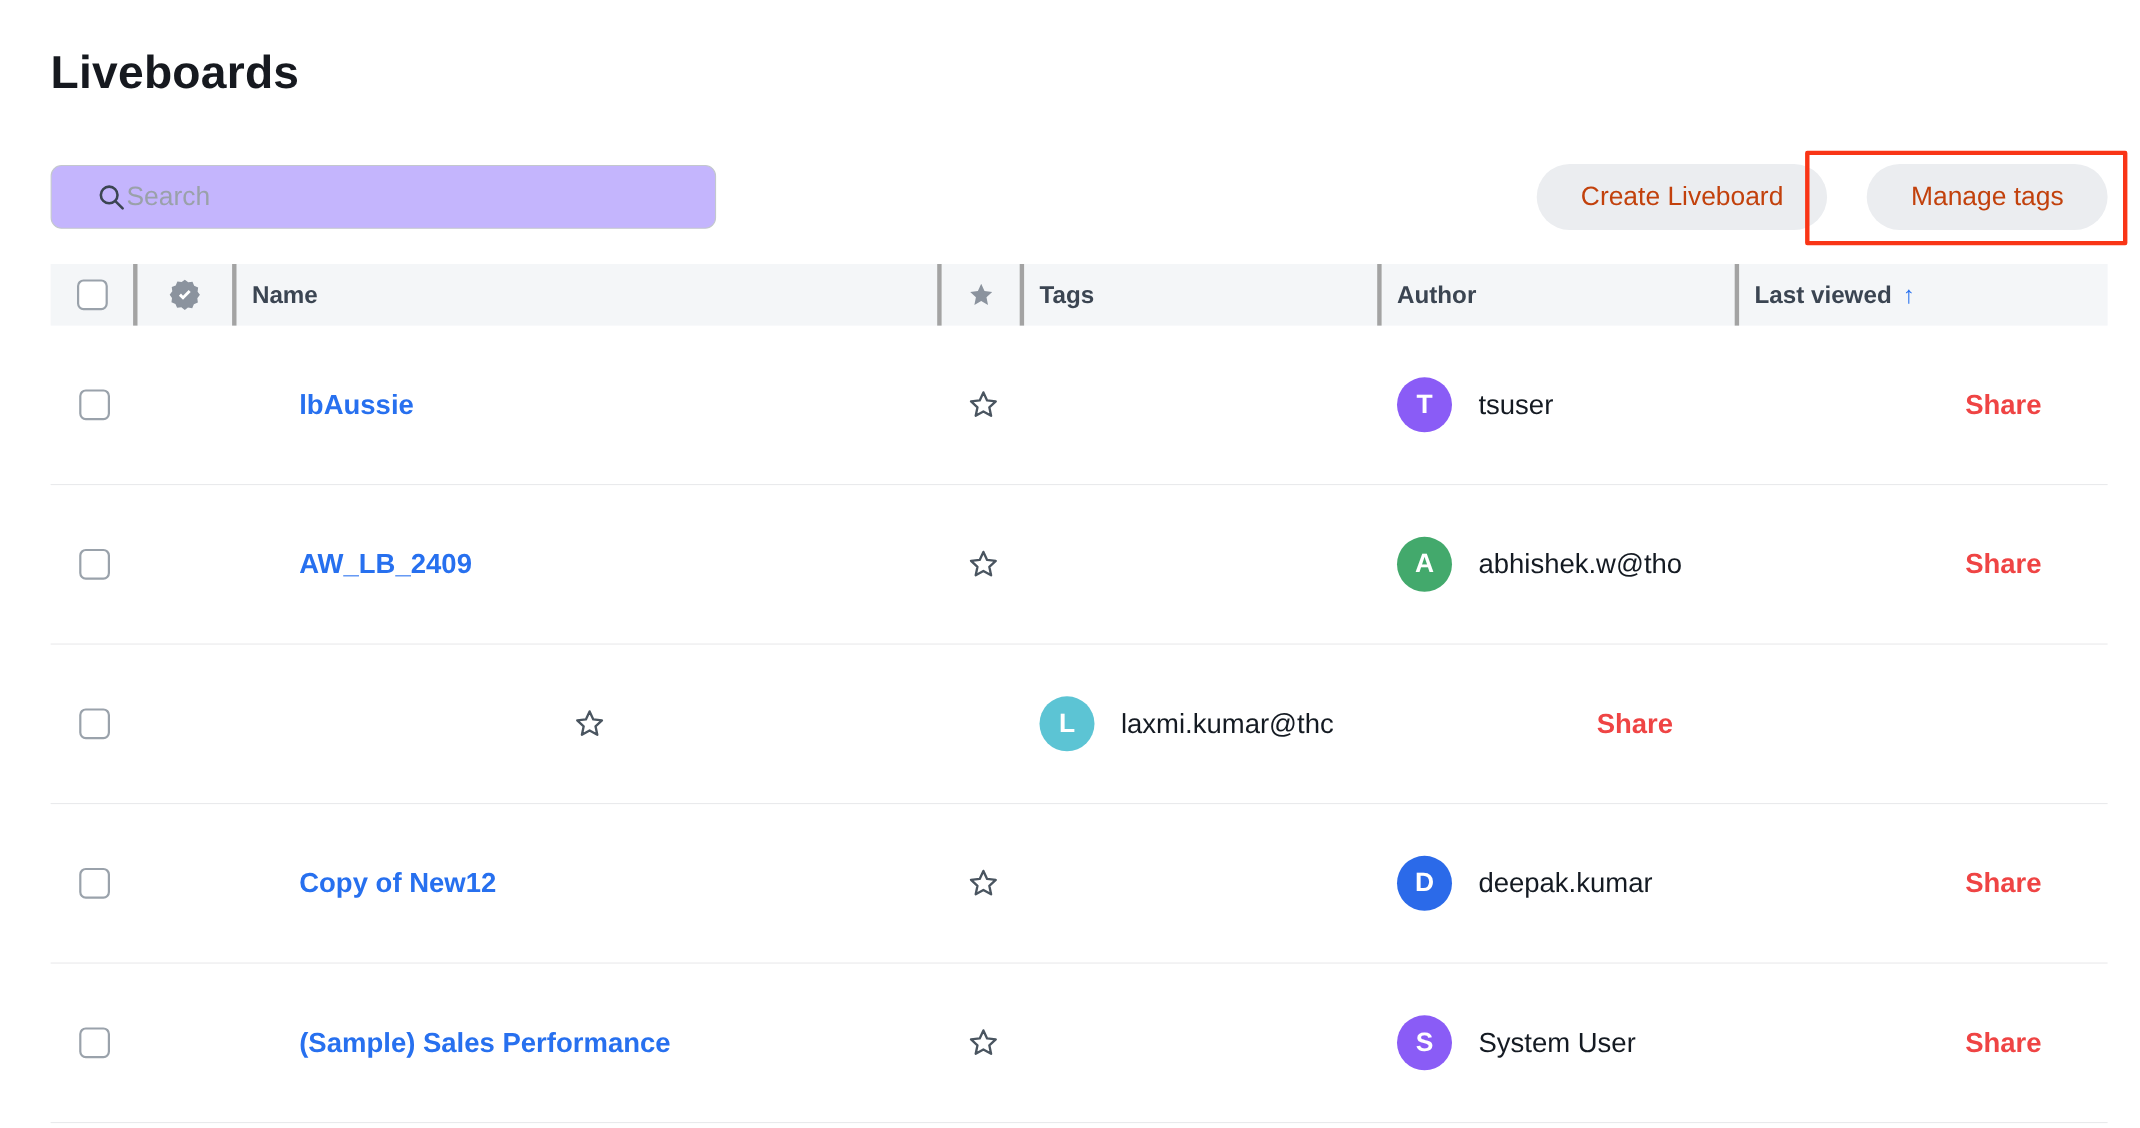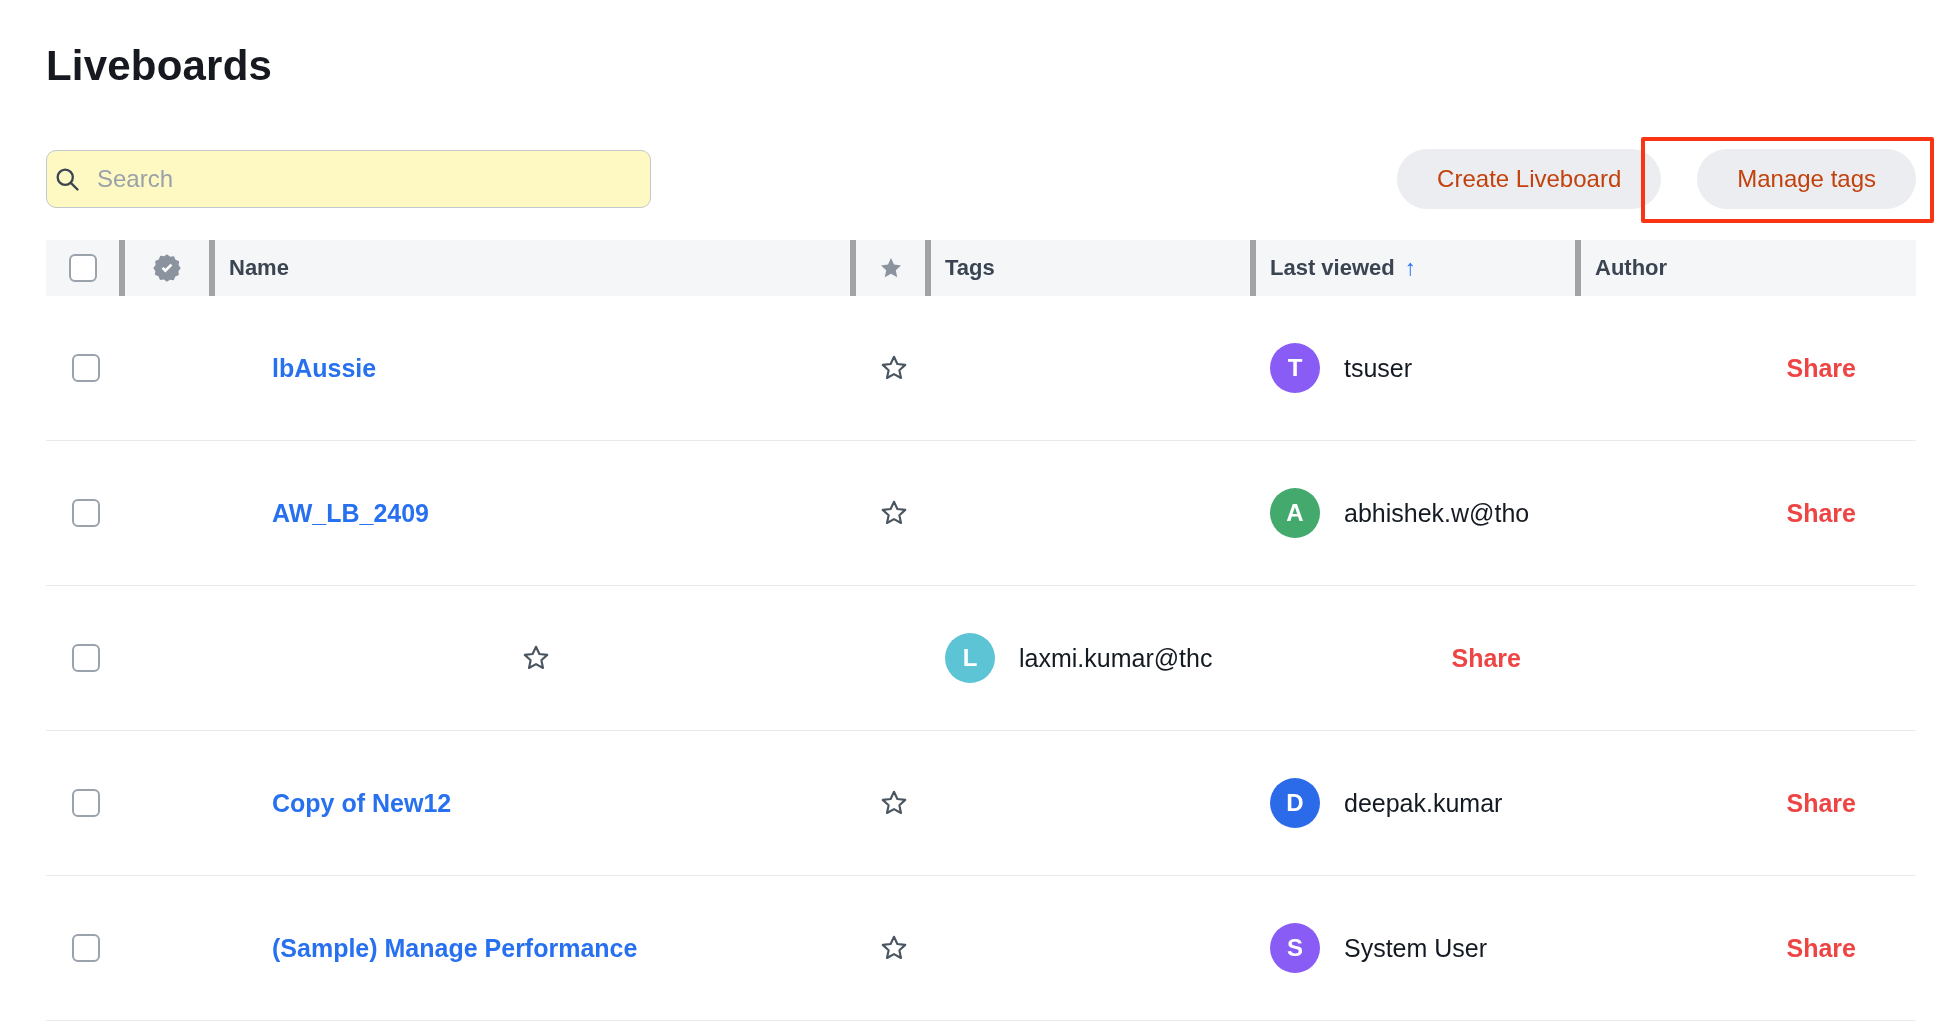--- a/index.html
+++ b/index.html
@@ -20,22 +20,22 @@
   }
 
   
   .topbar {
     position: absolute; left: 46px; right: 29px; top: 148px;
     height: 62px; display: flex; align-items: center;
   }
   .search-box {
     width: 605px; height: 58px;
     border: 1.5px solid #c3c8cd; border-radius: 10px;
-    display: flex; align-items: center; gap: 16px;
-    padding: 0 6px; background: #fef9c3;
+    display: flex; align-items: center; 
+    padding: 0 40px; background: #c4b5fd;
   }
   .search-box svg { flex: 0 0 auto; }
   .search-input {
     border: none; outline: none; flex: 1;
     font-size: 24px; color: #1d2530;
     font-family: "Liberation Sans", sans-serif;
     background: transparent;
   }
   .search-input::placeholder { color: #9aa1a9; }
 
@@ -68,21 +68,21 @@
     grid-template-columns: 79px 90px 641px 75px 325px 325px 1fr;
     align-items: center;
   }
   .thead {
     height: 56px;
     background: #f4f6f8;
     font-size: 22px; font-weight: 600; color: #3b4552;
   }
   .thead .cell {
     height: 56px; display: flex; align-items: center;
-    border-right: 6px solid #a3a3a3;
+    border-right: 4px solid #a3a3a3;
     padding-left: 14px;
   }
   .thead .cell:last-child { border-right: none; }
   .thead .cell-check, .thead .cell-badge, .thead .cell-star {
     justify-content: center; padding-left: 0;
   }
   .sort-arrow { color: #2770ef; margin-left: 10px; font-size: 22px; font-weight: 700; }
 
   .row {
     height: 145px;
@@ -162,27 +162,27 @@
       <div class="cell cell-star">
         <span class="star-filled">
           <svg width="24" height="24" viewBox="0 0 24 24">
             <path d="M12 2l3 6.6 7 .8-5.2 4.8 1.4 7L12 17.7 5.8 21.2l1.4-7L2 9.4l7-.8z" fill="#8b939e"></path>
           </svg>
         </span>
       </div>
       <div class="cell cell-tags">
         <span>Tags</span>
       </div>
+      <div class="cell cell-author">
+        <span>Author</span>
+      </div>
       <div class="cell cell-lastviewed">
         <span>Last viewed</span>
         <span class="sort-arrow">↑</span>
       </div>
-      <div class="cell cell-author">
-        <span>Author</span>
-      </div>
     </div>
 
     <div id="table-body">
   <div class="trow row">
     <div class="cell cell-check">
       <span class="checkbox"></span>
     </div>
     <div class="cell cell-badge"></div>
     <div class="cell cell-name">
       <a class="name-link">lbAussie</a>
@@ -283,21 +283,21 @@
       <a class="share-link">Share</a>
     </div>
   </div>
 
   <div class="trow row">
     <div class="cell cell-check">
       <span class="checkbox"></span>
     </div>
     <div class="cell cell-badge"></div>
     <div class="cell cell-name">
-      <a class="name-link">(Sample) Manage Performance</a>
+      <a class="name-link">(Sample) Sales Performance</a>
     </div>
     <div class="cell cell-star">
       <span class="star-outline">
         <svg width="30" height="30" viewBox="0 0 24 24" fill="none">
           <path d="M12 3l2.7 5.8 6.3.7-4.7 4.3 1.3 6.2L12 16.9 6.4 20l1.3-6.2L3 9.5l6.3-.7z" stroke="#4a5560" stroke-width="1.7" stroke-linejoin="round"></path>
         </svg>
       </span>
     </div>
     <div class="cell cell-tags"></div>
     <div class="cell cell-author">

